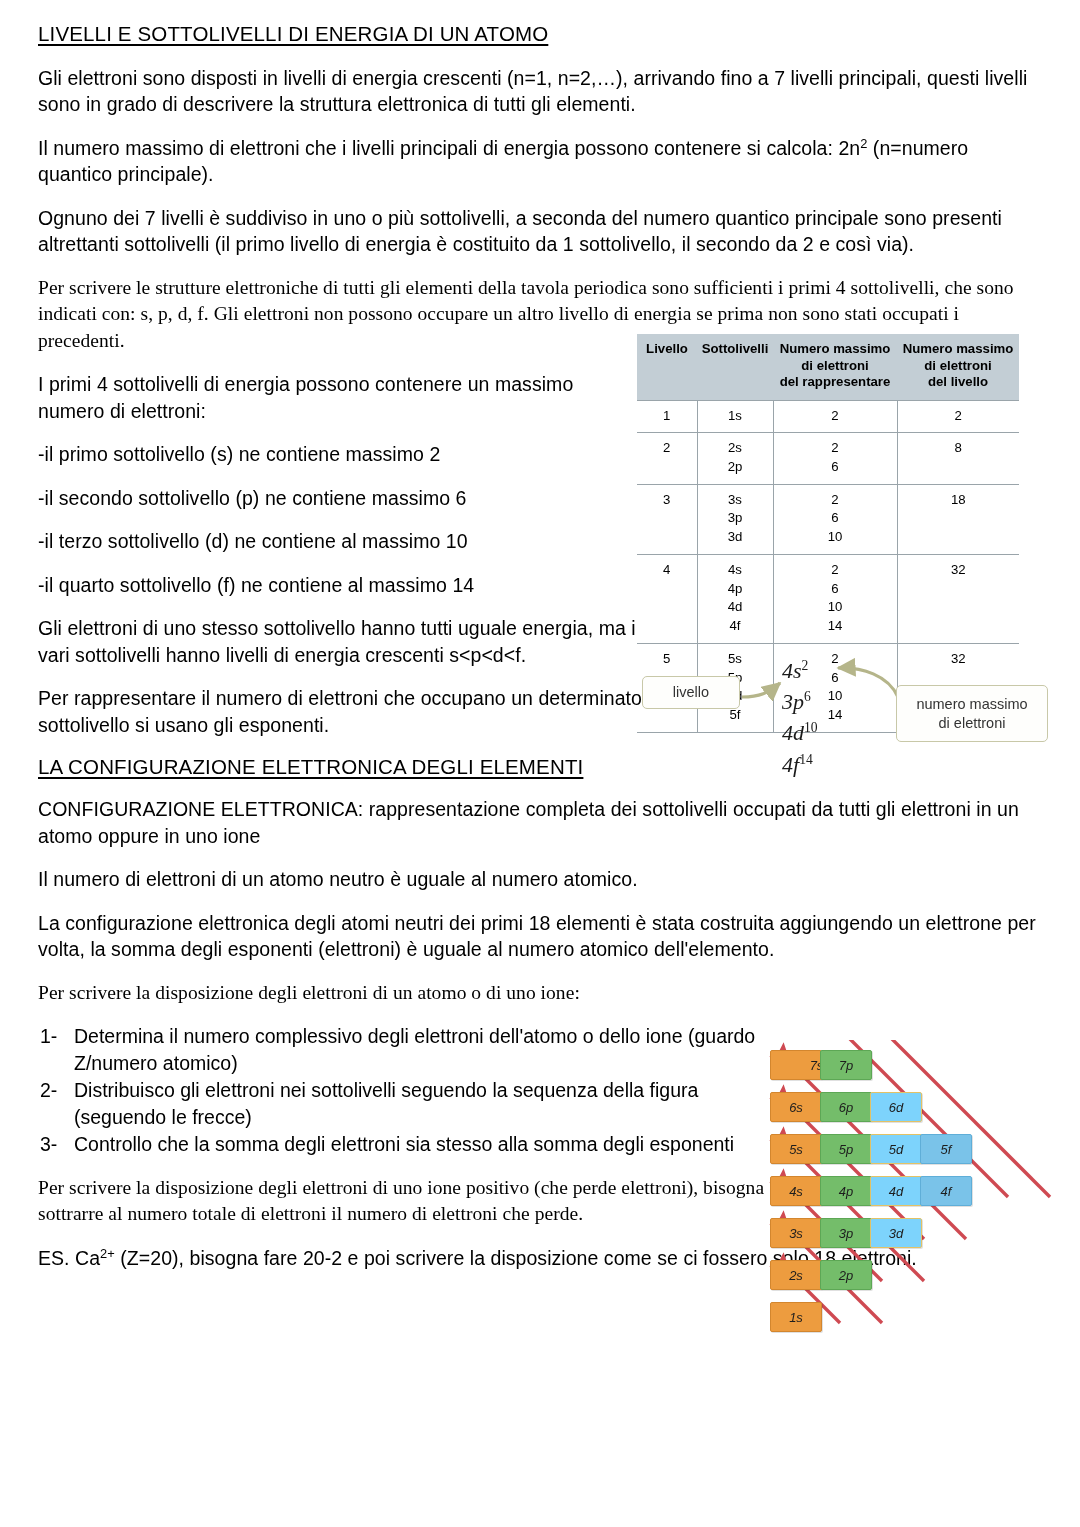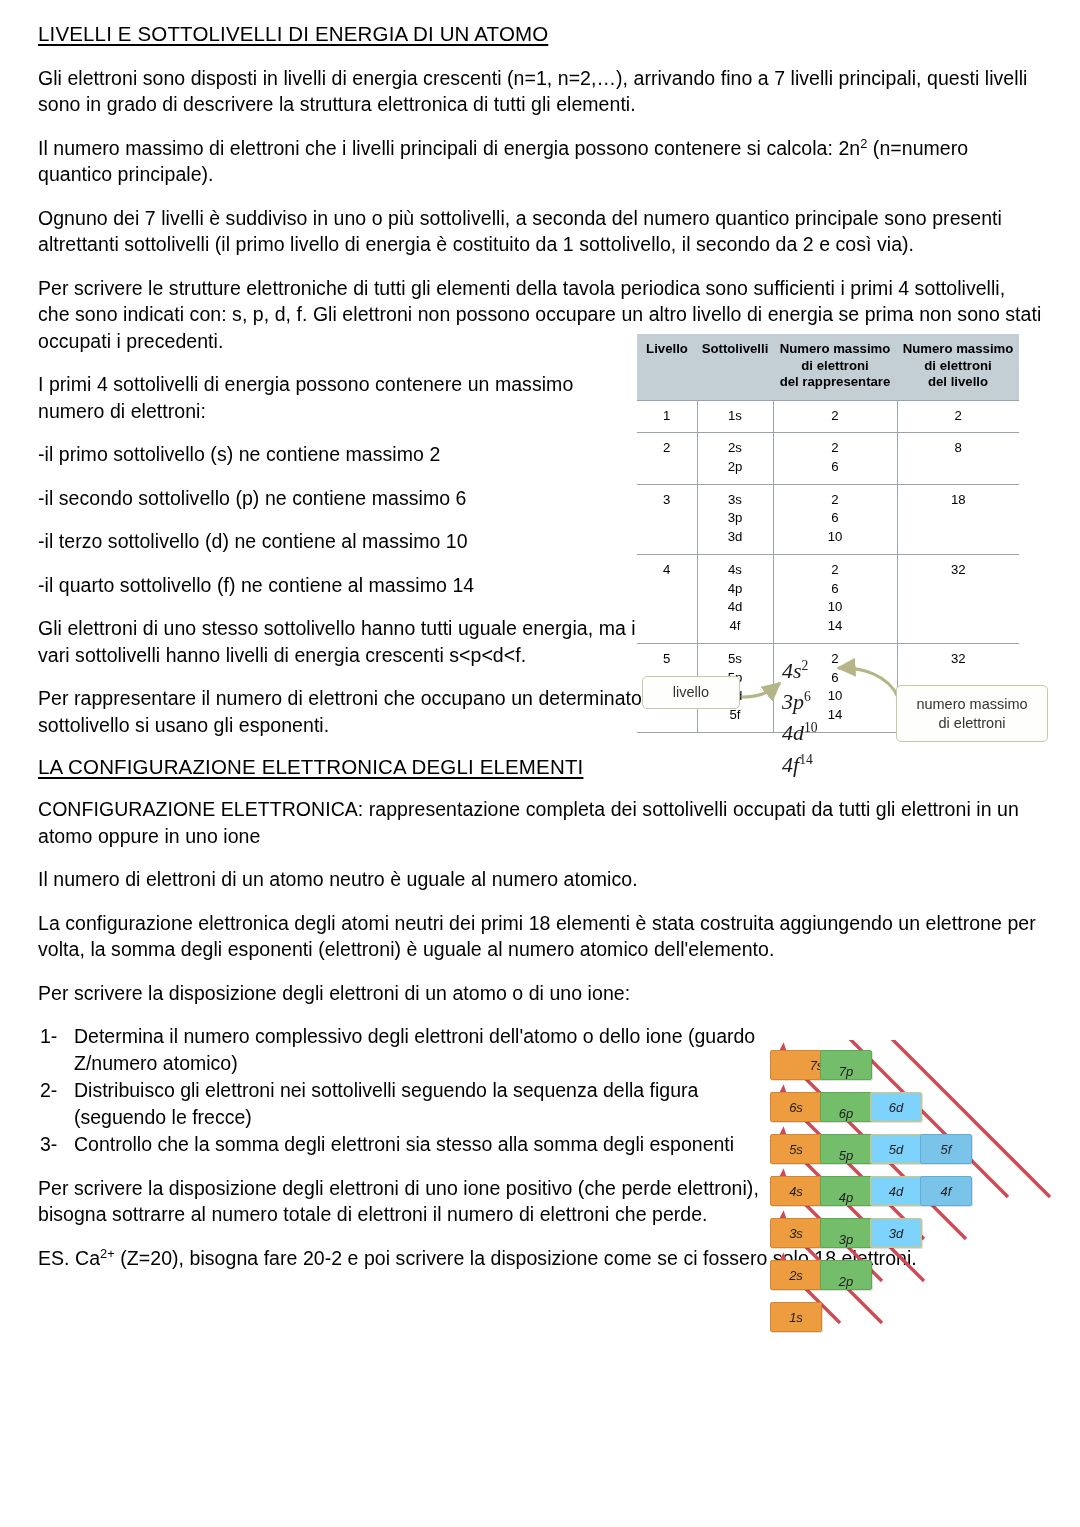--- a/index.html
+++ b/index.html
@@ -40,21 +40,21 @@
 
   p.body-text {
     font-size: 19.5px;
     line-height: 1.36;
     margin: 0 0 17px 0;
     letter-spacing: 0.05px;
   }
 
   p.narrow { width: 600px; }
   p.narrow-2 { width: 610px; }
-  p.narrow-3 { width: 740px; }
+  p.narrow-3 { width: 740px; font-family: Liberation Serif, serif; }
 
   sup { font-size: 0.66em; vertical-align: super; line-height: 0; }
 
   
   .levels-table-wrap {
     position: absolute;
     left: 637px;
     top: 334px;
     width: 382px;
   }
@@ -167,21 +167,21 @@
     font-size: 13px;
     color: #1d1d1d;
     display: flex;
     align-items: center;
     justify-content: center;
     font-family: "Liberation Sans", sans-serif;
     box-shadow: 1px 1px 0 rgba(0,0,0,0.12);
   }
   .orb-box i { font-style: italic; }
   .orb-s { background: #ed9c3f; border: 1px solid #d3862e; }
-  .orb-p { background: #74bd6a; border: 1px solid #5da755; align-items: flex-end; }
+  .orb-p { background: #74bd6a; border: 1px solid #5da755; }
   .orb-d { background: #7dd3fc; border: 1px solid #e3c265; }
   .orb-f { background: #7ac3e9; border: 1px solid #5faed8; }
 </style>
 </head>
 <body>
 
 <div class="page">
 
   <h2 class="section-heading">LIVELLI E SOTTOLIVELLI DI ENERGIA DI UN ATOMO</h2>
 

